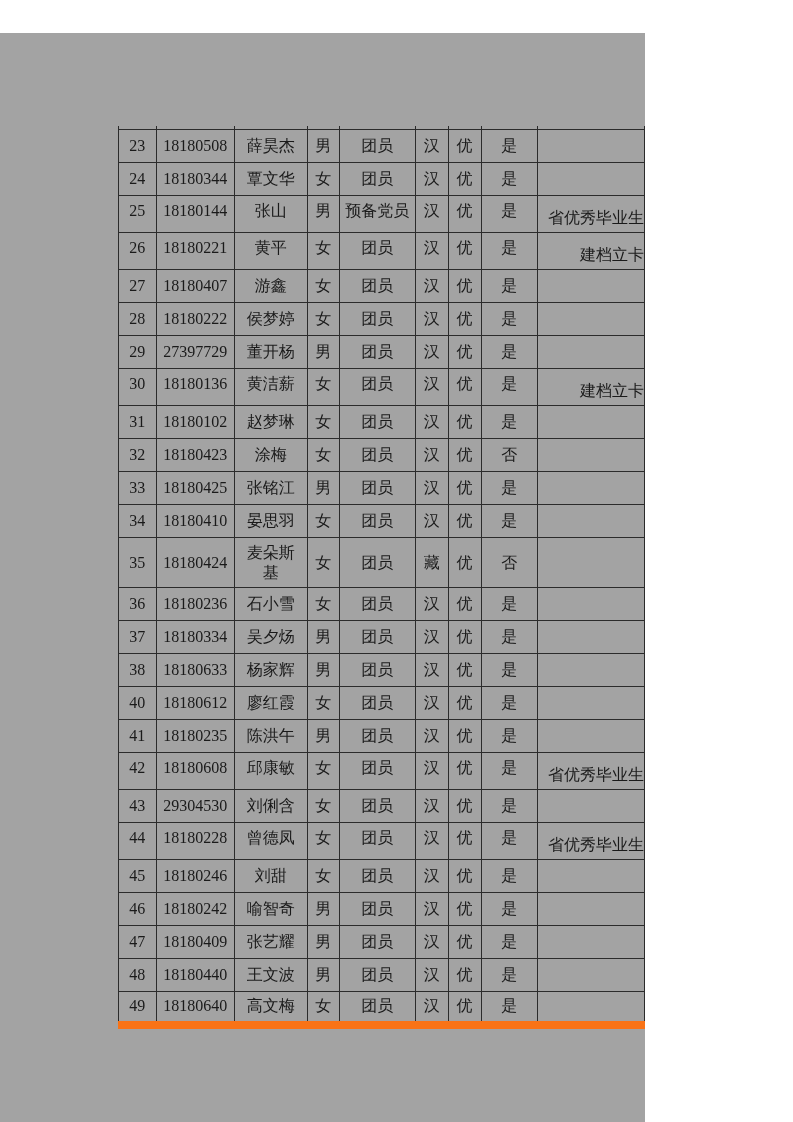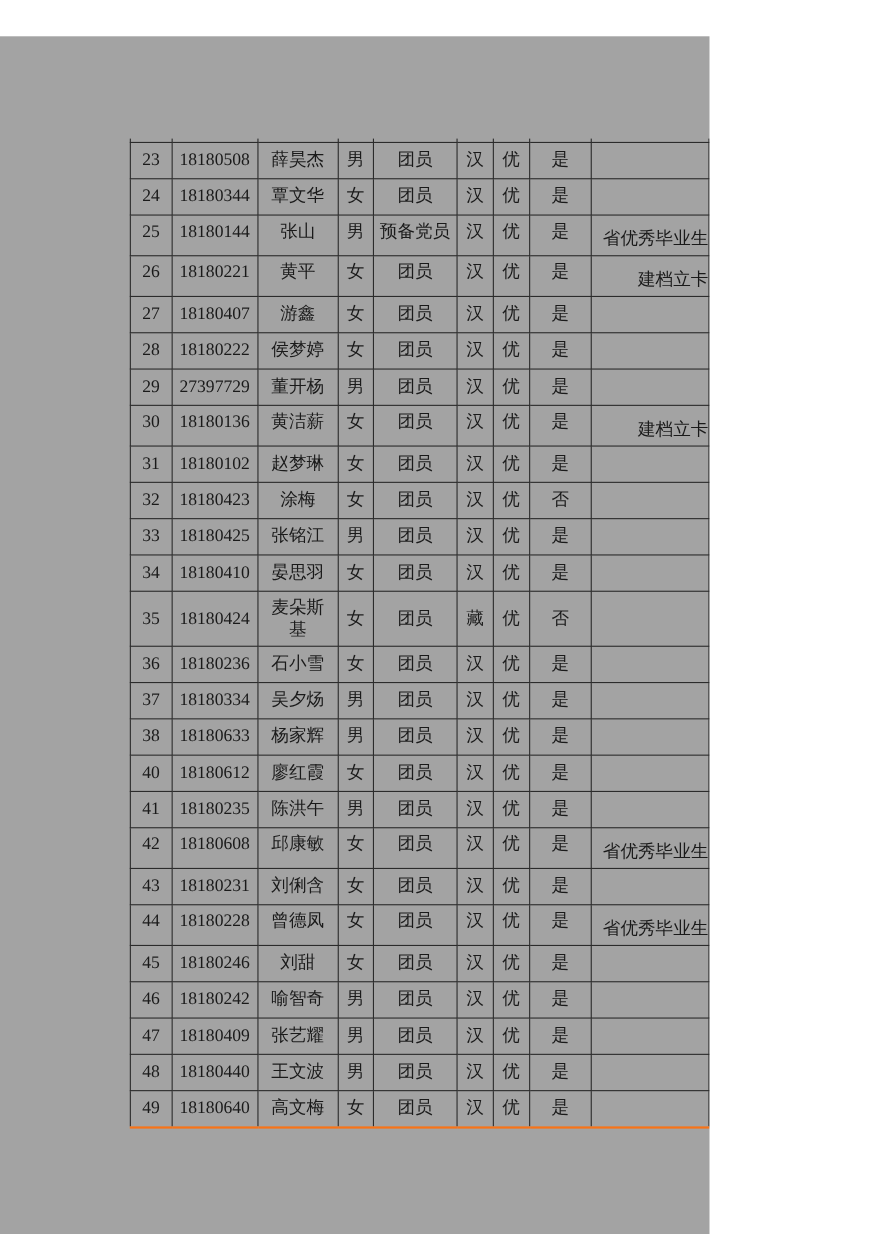--- a/index.html
+++ b/index.html
@@ -42,21 +42,21 @@
   
   tr.stub td {
     border-top: none;
     height: 3px;
     padding: 0;
   }
   tr.row { height: 33px; }
   tr.row.has-remark { height: 37px; }
   tr.row.tall { height: 50px; padding-left: 20px; }
 
-  tr.row:last-child td { border-bottom: 2px solid #f97316; }
+  tr.row:last-child td { border-bottom: 8px solid #f97316; }
 
   td.col-remark {
     text-align: left;
   }
   td.col-remark span {
     display: inline-block;
     padding-left: 7px;
   }
   tr.has-remark td {
     vertical-align: middle;
@@ -305,21 +305,21 @@
           <td class="col-name"><span class="name-text">邱康敏</span></td>
           <td class="col-gender"><span>女</span></td>
           <td class="col-political_status"><span>团员</span></td>
           <td class="col-ethnicity"><span>汉</span></td>
           <td class="col-grade"><span>优</span></td>
           <td class="col-recommended"><span>是</span></td>
           <td class="col-remark"><span>省优秀毕业生</span></td>
         </tr>
         <tr class="row">
           <td class="col-no"><span>43</span></td>
-          <td class="col-student_id"><span>18180231</span></td>
+          <td class="col-student_id"><span>29304530</span></td>
           <td class="col-name"><span class="name-text">刘俐含</span></td>
           <td class="col-gender"><span>女</span></td>
           <td class="col-political_status"><span>团员</span></td>
           <td class="col-ethnicity"><span>汉</span></td>
           <td class="col-grade"><span>优</span></td>
           <td class="col-recommended"><span>是</span></td>
           <td class="col-remark"><span></span></td>
         </tr>
         <tr class="row has-remark">
           <td class="col-no"><span>44</span></td>

